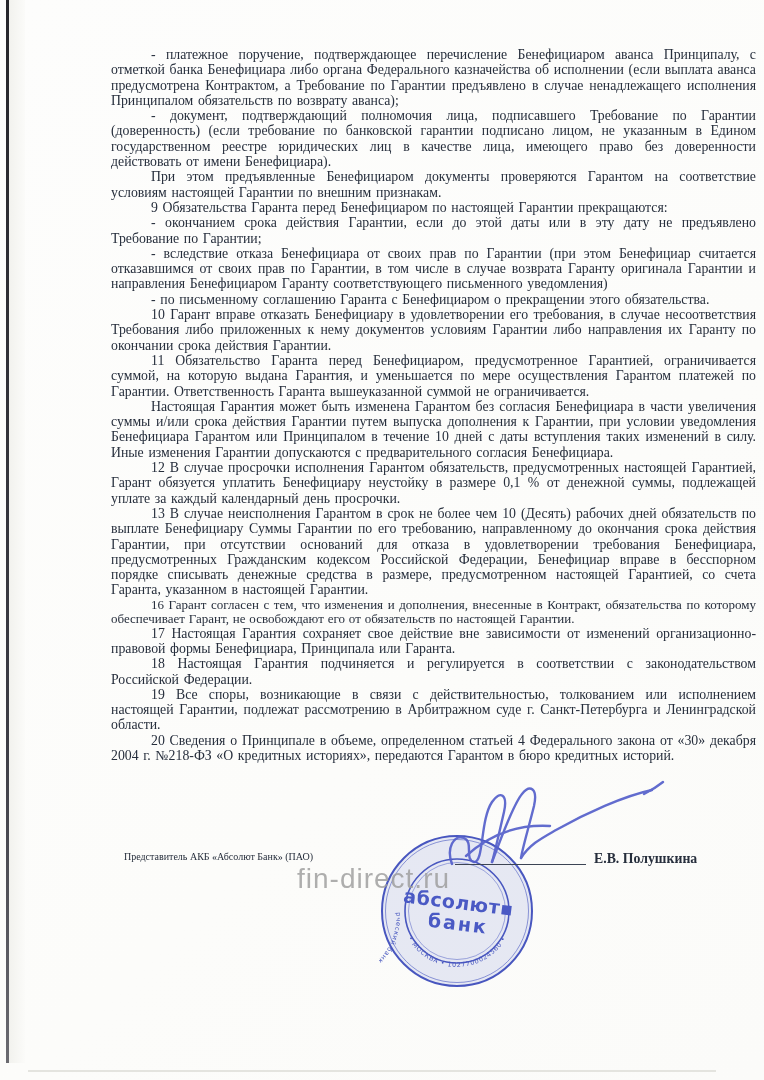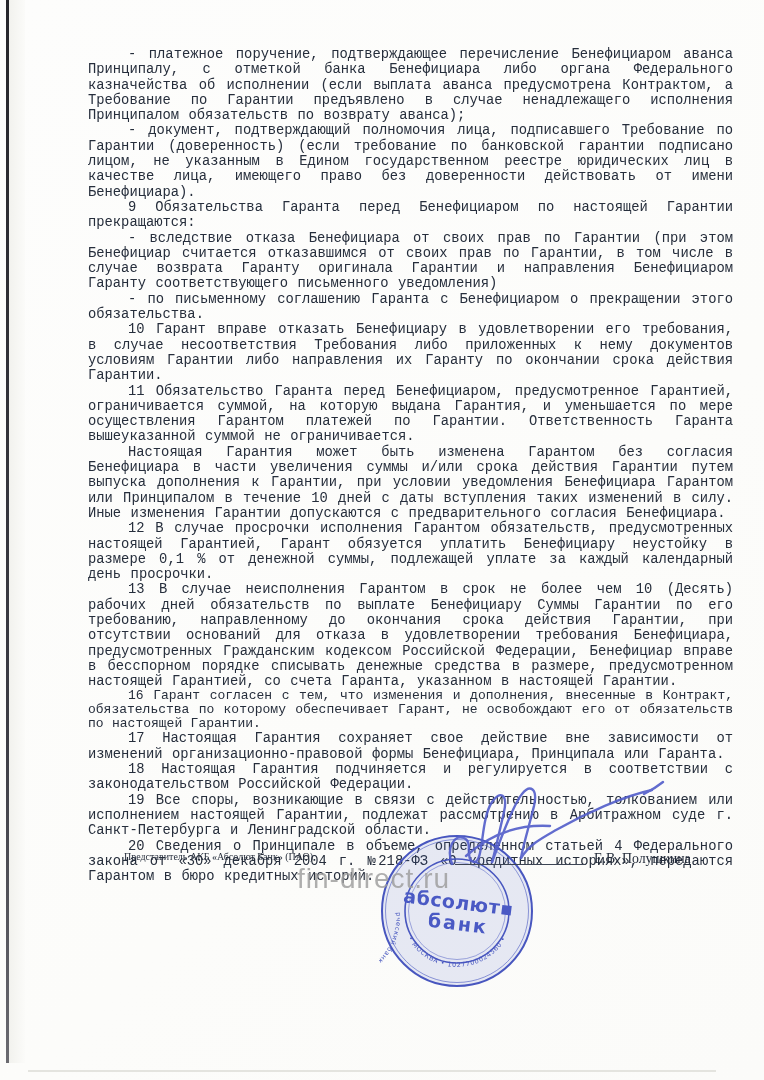--- a/index.html
+++ b/index.html
@@ -21,37 +21,36 @@
   .edge-left-band{
     position:absolute;left:9px;top:0;width:16px;height:1063px;
     background:linear-gradient(90deg,#f2f2ee,#fbfbf9);
   }
   .edge-bottom{
     position:absolute;left:28px;top:1070px;width:688px;height:2px;
     background:#e4e4df;
   }
   
   .doc{
-    position:absolute;left:88px;top:47px;width:645px;
+    position:absolute;left:111px;top:47px;width:645px;
     font-size:13.8px;line-height:15.3px;
     text-align:justify;
     color:#262e3c;
-    font-family:Liberation Mono, monospace;
   }
   .para{margin:0;text-indent:40px;word-spacing:1.2px;}
   .para.small{font-size:13px;line-height:14px;word-spacing:0.6px;}
   .b{font-weight:bold;}
   
   .sig-label{
     position:absolute;left:124px;top:851px;
     font-size:10px;white-space:nowrap;
   }
   .sig-name{
     position:absolute;left:594px;top:851px;
-    font-size:13.8px;white-space:nowrap;
+    font-size:13.8px;white-space:nowrap;font-weight:bold;
   }
   .sig-line{
     position:absolute;left:455px;top:864px;width:131px;height:0;
     border-top:1.4px solid #3c4454;
   }
   
   .stamp{
     position:absolute;left:379px;top:833px;width:156px;height:156px;
     filter:blur(.3px);opacity:.96;
   }
@@ -73,21 +72,23 @@
 
 <div class="page">
 
   <div class="edge-left"></div>
   <div class="edge-left-band"></div>
   <div class="edge-bottom"></div>
 
   <div class="doc">
       <p class="para"><span>- платежное поручение, подтверждающее перечисление Бенефициаром аванса Принципалу, с отметкой банка Бенефициара либо органа Федерального казначейства об исполнении (если выплата аванса предусмотрена Контрактом, а Требование по Гарантии предъявлено в случае ненадлежащего исполнения Принципалом обязательств по возврату аванса);</span></p>
       <p class="para"><span>- документ, подтверждающий полномочия лица, подписавшего Требование по Гарантии (доверенность) (если требование по банковской гарантии подписано лицом, не указанным в Едином государственном реестре юридических лиц в качестве лица, имеющего право без доверенности действовать от имени Бенефициара).</span></p>
+      <p class="para"><span>При этом предъявленные Бенефициаром документы проверяются Гарантом на соответствие условиям настоящей Гарантии по внешним признакам.</span></p>
       <p class="para"><span>9 Обязательства Гаранта перед Бенефициаром по настоящей Гарантии прекращаются:</span></p>
+      <p class="para"><span>- окончанием срока действия Гарантии, если до этой даты или в эту дату не предъявлено Требование по Гарантии;</span></p>
       <p class="para"><span>- вследствие отказа Бенефициара от своих прав по Гарантии (при этом Бенефициар считается отказавшимся от своих прав по Гарантии, в том числе в случае возврата Гаранту оригинала Гарантии и направления Бенефициаром Гаранту соответствующего письменного уведомления)</span></p>
       <p class="para"><span>- по письменному соглашению Гаранта с Бенефициаром о прекращении этого обязательства.</span></p>
       <p class="para"><span>10 Гарант вправе отказать Бенефициару в удовлетворении его требования, в случае несоответствия Требования либо приложенных к нему документов условиям Гарантии либо направления их Гаранту по окончании срока действия Гарантии.</span></p>
       <p class="para"><span>11 Обязательство Гаранта перед Бенефициаром, предусмотренное Гарантией, ограничивается суммой, на которую выдана Гарантия, и уменьшается по мере осуществления Гарантом платежей по Гарантии. Ответственность Гаранта вышеуказанной суммой не ограничивается.</span></p>
       <p class="para"><span>Настоящая Гарантия может быть изменена Гарантом без согласия Бенефициара в части увеличения суммы и/или срока действия Гарантии путем выпуска дополнения к Гарантии, при условии уведомления Бенефициара Гарантом или Принципалом в течение 10 дней с даты вступления таких изменений в силу. Иные изменения Гарантии допускаются с предварительного согласия Бенефициара.</span></p>
       <p class="para"><span>12 В случае просрочки исполнения Гарантом обязательств, предусмотренных настоящей Гарантией, Гарант обязуется уплатить Бенефициару неустойку в размере 0,1 %  от денежной суммы, подлежащей уплате за каждый календарный день просрочки.</span></p>
       <p class="para"><span>13 В случае неисполнения Гарантом в срок не более чем 10 (Десять) рабочих дней обязательств по выплате Бенефициару Суммы Гарантии по его требованию, направленному до окончания срока действия Гарантии, при отсутствии оснований для отказа в удовлетворении требования Бенефициара, предусмотренных Гражданским кодексом Российской Федерации, Бенефициар вправе в бесспорном порядке списывать денежные средства в размере, предусмотренном настоящей  Гарантией, со счета Гаранта, указанном в настоящей Гарантии.</span></p>
       <p class="para small"><span>16 Гарант согласен с тем, что изменения и дополнения, внесенные в Контракт, обязательства по которому обеспечивает Гарант, не освобождают его от обязательств по настоящей Гарантии.</span></p>
       <p class="para"><span>17 Настоящая Гарантия сохраняет свое действие вне зависимости от изменений организационно-правовой формы Бенефициара, Принципала или Гаранта.</span></p>
       <p class="para"><span>18 Настоящая Гарантия подчиняется и регулируется в соответствии с законодательством Российской Федерации.</span></p>

